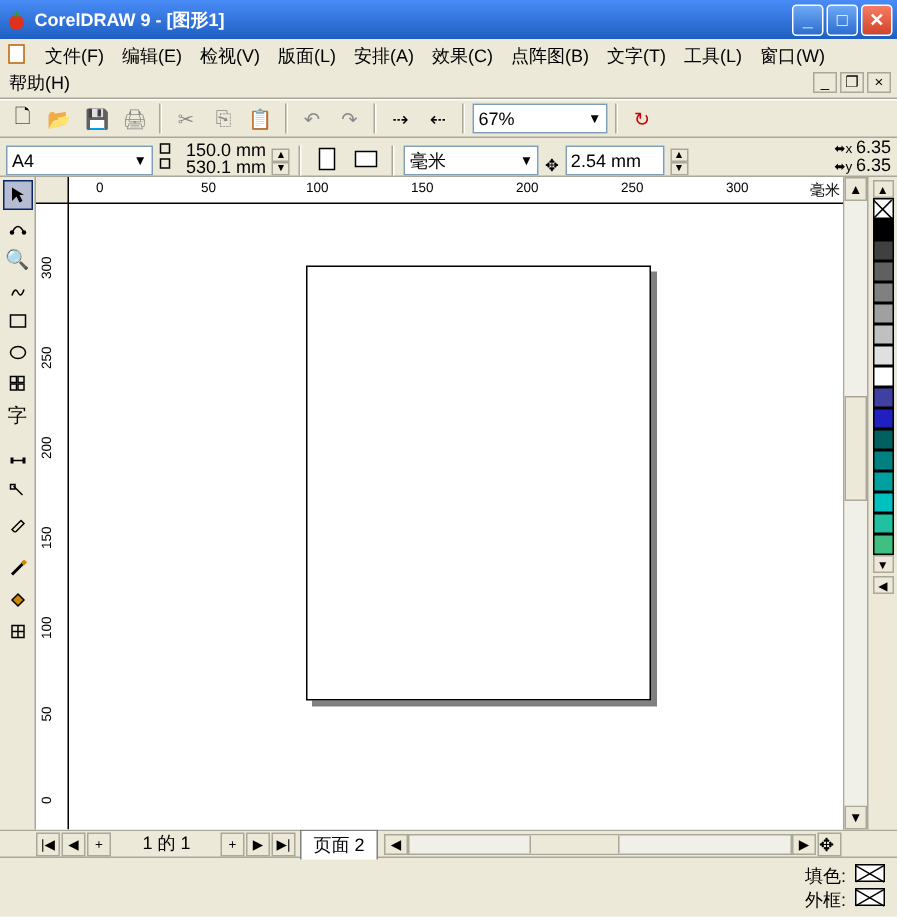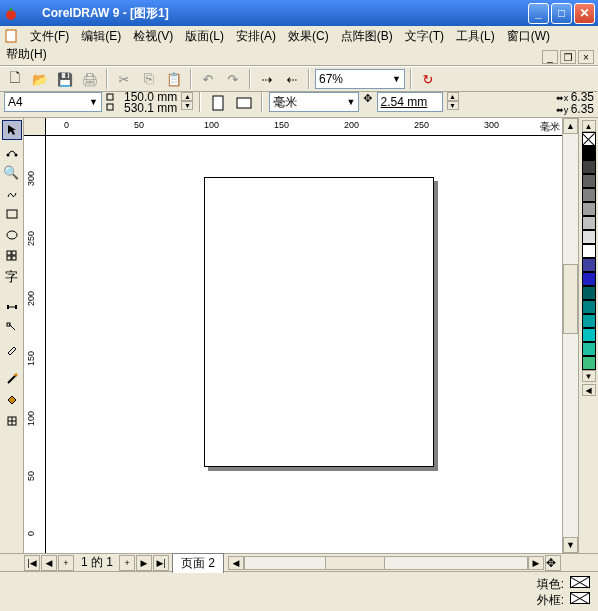--- a/index.html
+++ b/index.html
@@ -1,33 +1,33 @@
 <!DOCTYPE html>
 <html><head>
 <meta charset="utf-8">
 <style>
 * { margin: 0; padding: 0; box-sizing: border-box; font-family: "SimSun", Arial, sans-serif; font-size: 12px; }
 body { background: #ece9d8; width: 598px; height: 611px; overflow: hidden; }
 .titlebar { height: 26px; background: linear-gradient(#4a8cf7, #1d5fc1); display: flex; align-items: center; padding: 0 3px; color: #fff; font-weight: bold; }
 .titlebar .icon { width: 16px; height: 16px; margin-right: 4px; display:inline-block; }
-.titlebar .title { flex: 1; margin-left: 19px; }
+.titlebar .title { flex: 1; }
 .winbtns { display: flex; }
 .winbtn { width: 21px; height: 21px; margin-left: 2px; border: 1px solid #fff; border-radius: 3px; display:flex; align-items:center; justify-content:center; font-weight:bold; color:#fff; }
 .winbtn.min { background: linear-gradient(#6fa9f5,#2b6dcf); }
 .winbtn.max { background: linear-gradient(#6fa9f5,#2b6dcf); }
 .winbtn.close { background: linear-gradient(#f57d63,#d1442a); }
 .menubar { height: 40px; background:#ece9d8; border-bottom:1px solid #aca899; padding: 2px 0; }
-.menurow { display:flex; align-items:flex-end; height:18px; }
+.menurow { display:flex; align-items:center; height:18px; }
 .menuitem { padding: 1px 6px; cursor:default; }
 .mdi-btns { margin-left:auto; display:flex; padding-right:4px; }
 .mdi-btn { width:16px; height:14px; border:1px solid #aca899; background:#ece9d8; margin-left:2px; font-size:10px; display:flex; align-items:center; justify-content:center; }
 .toolbar { height: 26px; background:#ece9d8; border-top:1px solid #fff; border-bottom:1px solid #aca899; display:flex; align-items:center; padding: 0 4px; gap:3px; }
 .tbtn { width:22px; height:22px; border:1px solid transparent; display:flex; align-items:center; justify-content:center; font-size:13px; }
 .tsep { width:2px; height:20px; border-left:1px solid #aca899; border-right:1px solid #fff; margin:0 2px; }
-.propbar { height: 26px; background:#ece9d8; border-bottom:1px solid #aca899; display:flex; align-items:flex-start; padding:0 4px; gap:4px; }
+.propbar { height: 26px; background:#ece9d8; border-bottom:1px solid #aca899; display:flex; align-items:flex-end; padding:0 4px; gap:4px; }
 .combo { height:20px; border:1px solid #7f9db9; background:#fff; display:flex; align-items:center; padding:0 3px; }
 .combo .arrow { color:#000; font-size:9px; margin-left:3px; }
 .numpair { display:flex; flex-direction:column; font-size:10px; line-height:11px; }
 .spinbtns { display:flex; flex-direction:column; }
 .spinbtns div { width:12px; height:9px; border:1px solid #aca899; font-size:7px; display:flex; align-items:center; justify-content:center; background:#ece9d8; }
 .rightinfo { margin-left:auto; display:flex; flex-direction:column; font-size:10px; line-height:11px; }
 .workspace { display:flex; height: 435px; }
 .toolbox { width:24px; background:#ece9d8; border-right:1px solid #aca899; display:flex; flex-direction:column; align-items:center; padding-top:2px; gap:1px; }
 .tool { width:20px; height:20px; display:flex; align-items:center; justify-content:center; font-size:13px; border:1px solid transparent; }
 .tool.active { border:1px solid #0a246a; background:#b6bdd2; }
@@ -47,21 +47,21 @@
 .nox { width:14px; height:14px; border:1px solid #000; background:#fff; position:relative; }
 .nox::before, .nox::after { content:''; position:absolute; width:140%; height:1px; background:#000; top:50%; left:-20%; }
 .nox::before { transform:rotate(45deg); }
 .nox::after { transform:rotate(-45deg); }
 .scrollbar-v { width:16px; background:#ece9d8; border-left:1px solid #aca899; display:flex; flex-direction:column; }
 .scrollbar-v .sbtn { height:16px; border:1px solid #aca899; background:#ece9d8; display:flex; align-items:center; justify-content:center; font-size:9px; }
 .scrollbar-v .track { flex:1; background:#f0f0e8; position:relative; }
 .scrollbar-v .thumb { position:absolute; left:0; right:0; top:130px; height:70px; background:#ece9d8; border:1px solid #aca899; }
 .pagebar { height:18px; background:#ece9d8; border-top:1px solid #aca899; display:flex; align-items:center; font-size:11px; }
 .pagebar .nav { width:16px; height:16px; border:1px solid #aca899; display:flex; align-items:center; justify-content:center; font-size:9px; margin-right:1px; }
-.pagebar .info { padding:0 6px; }
+.pagebar .info { padding:0 20px; }
 .pagebar .tab { border:1px solid #808080; border-bottom:none; padding:1px 8px; background:#fff; margin-left:2px; }
 .pagebar .hscroll { flex:1; display:flex; align-items:center; margin-left:4px; }
 .pagebar .hscroll .sbtn { width:16px; height:14px; border:1px solid #aca899; font-size:9px; display:flex; align-items:center; justify-content:center; }
 .pagebar .hscroll .track { flex:1; height:14px; background:#f0f0e8; border:1px solid #aca899; position:relative; }
 .pagebar .hscroll .thumb { position:absolute; top:0; bottom:0; left:80px; width:60px; background:#ece9d8; border-left:1px solid #aca899; border-right:1px solid #aca899; }
 .statusbar { height:40px; background:#ece9d8; border-top:1px solid #aca899; display:flex; }
 .statusbar .coords { padding:20px 0 0 18px; font-size:12px; }
 .statusbar .fills { margin-left:auto; padding:4px 8px; }
 .statusbar .fills .row { display:flex; gap:6px; height:16px; }
 .statusbar .nox2 { width:20px; height:12px; border:1px solid #000; position:relative; background:#fff; }
@@ -168,21 +168,21 @@
       <svg width="16" height="12">
         <rect x="1" y="1" width="14" height="10" fill="#fff" stroke="#000"></rect>
       </svg>
     </div>
   <div class="tsep"></div>
   <div class="combo" style="width:90px;">
     <span>毫米</span>
     <span class="arrow" style="margin-left:auto;">▼</span>
   </div>
   <span style="font-size:11px;">✥</span>
-  <div class="combo" style="width:66px; font-size:11px;text-decoration:underline;">
+  <div class="combo" style="width:66px; font-size:11px;">
     <span>2.54 mm</span>
   </div>
   <div class="spinbtns">
       <div>▲</div>
       <div>▼</div>
     </div>
   <div class="rightinfo">
     <span><span style="font-size:9px;">⬌x </span><span>6.35</span></span>
     <span><span style="font-size:9px;">⬌y </span><span>6.35</span></span>
   </div>

